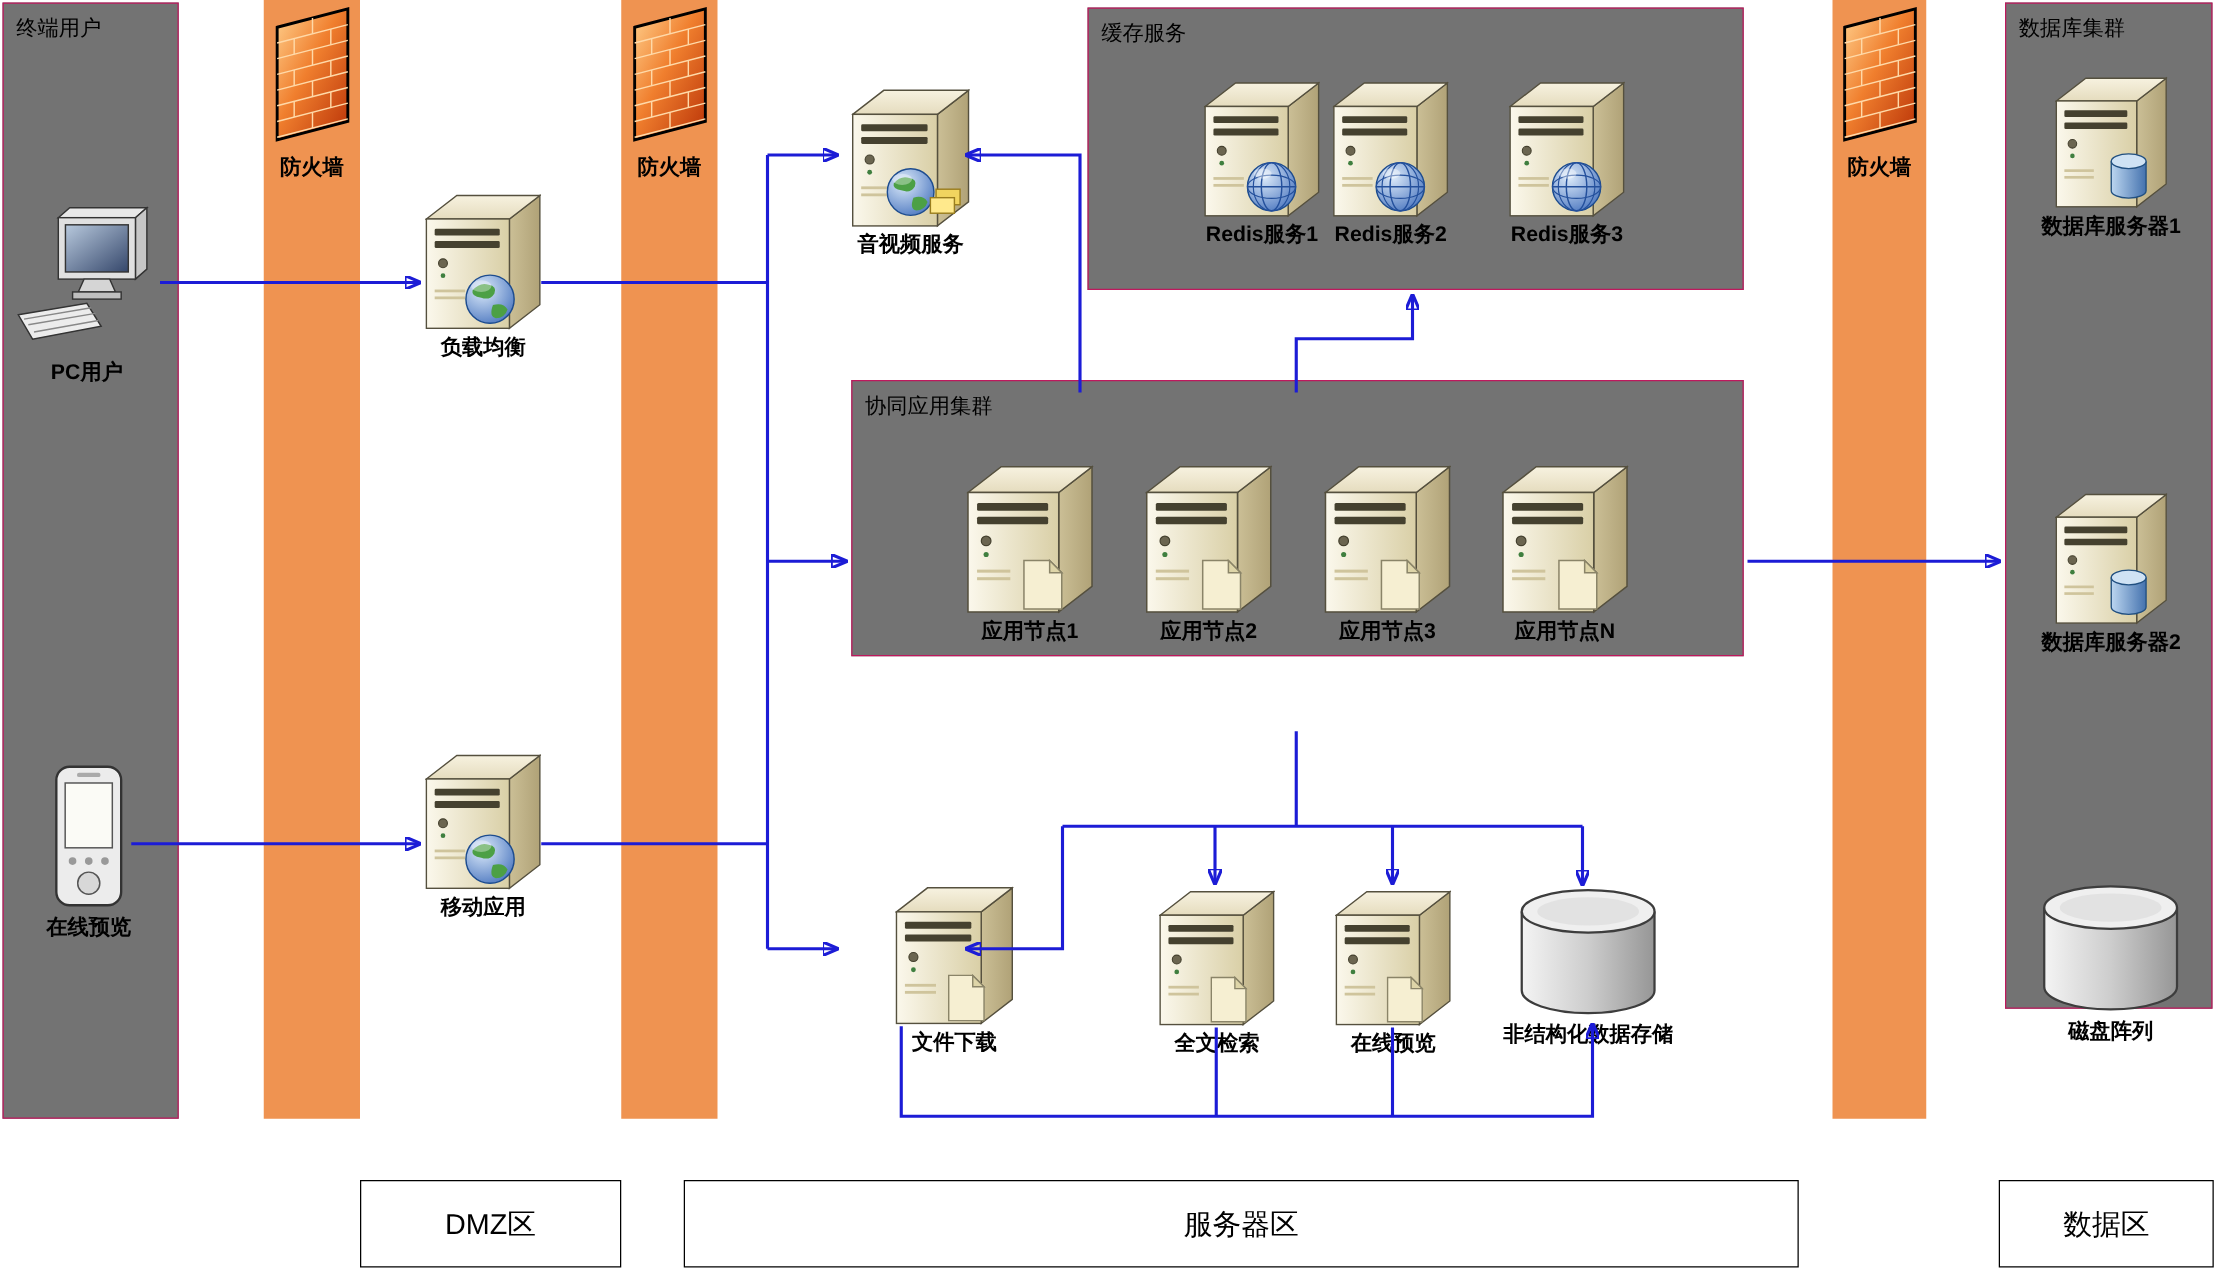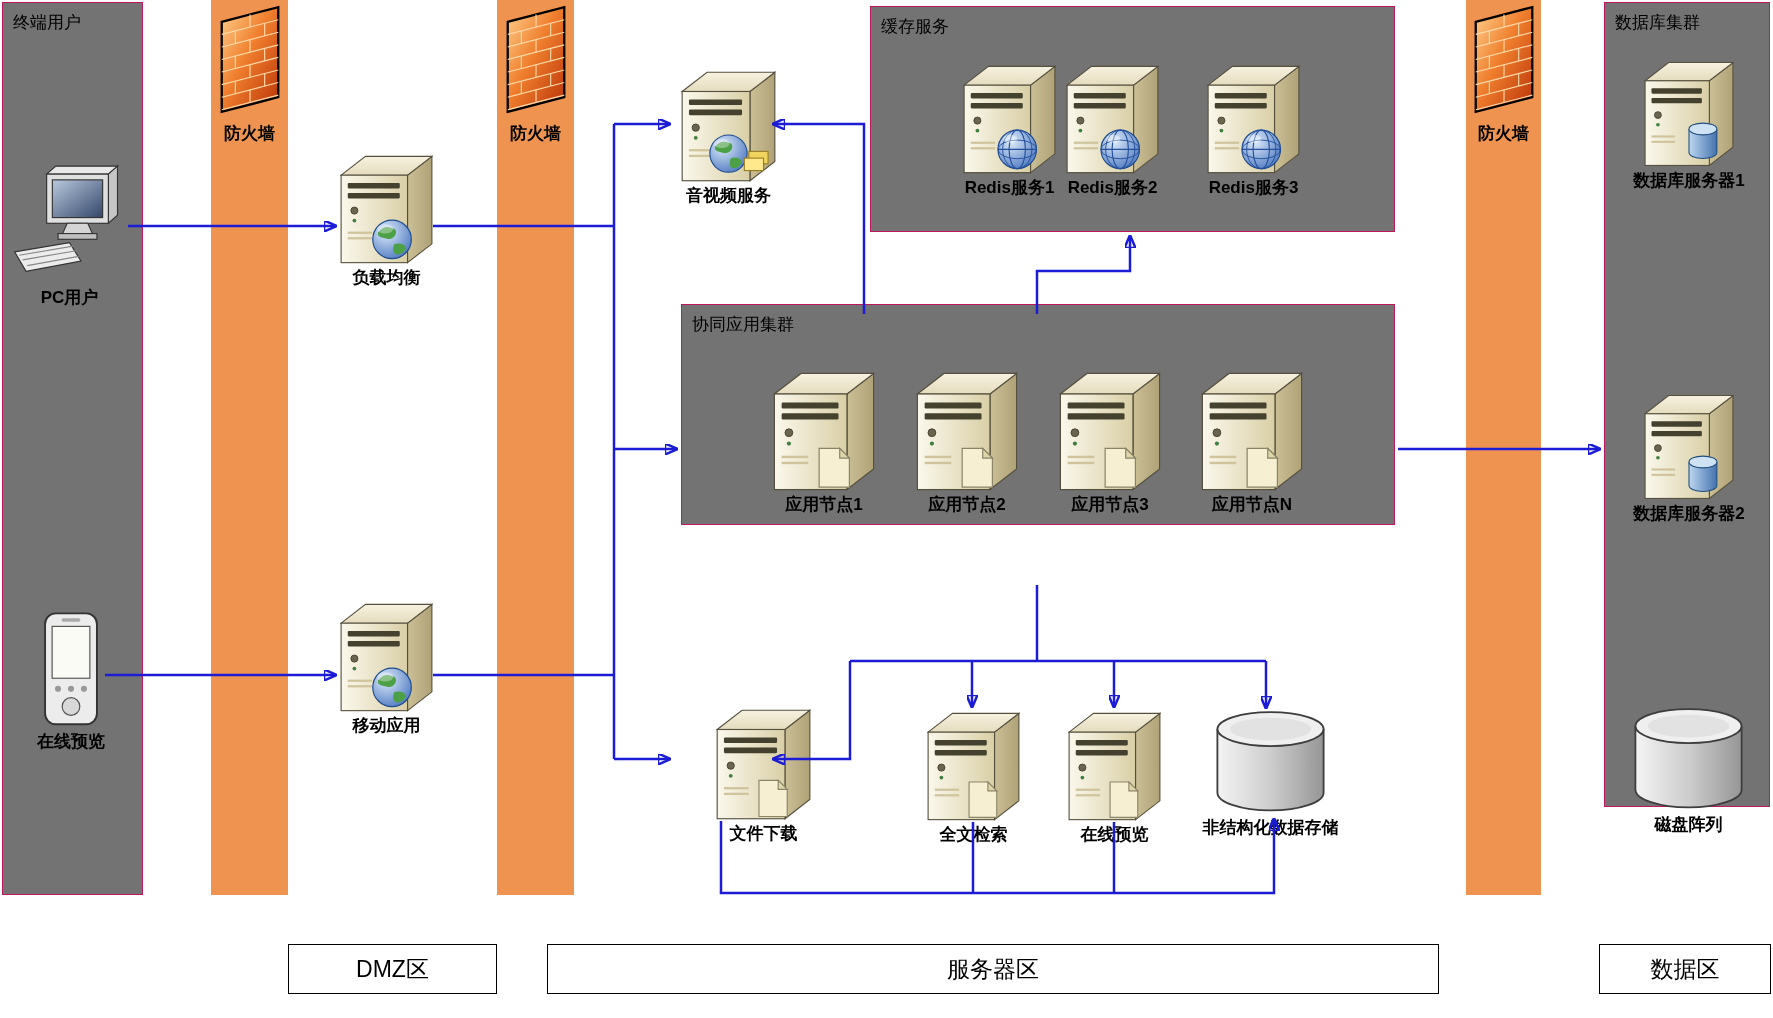--- a/index.html
+++ b/index.html
@@ -10,21 +10,21 @@
   .zone-label { position:absolute; top:8px; left:10px; font-size:17px; color:#000; white-space:nowrap; }
 
   .fw-bar { position:absolute; top:0; height:895px; background:var(--fw,#ef9351); z-index:1; }
   .fw-icon { position:absolute; left:50%; transform:translateX(-50%); top:4px; }
   .fw-label { position:absolute; top:122px; left:0; width:100%; text-align:center; font-size:17px; font-weight:bold; color:#000; }
 
   .node { position:absolute; display:flex; flex-direction:column; align-items:center; z-index:10; }
   .node svg { display:block; }
   .nlabel { margin-top:1px; font-size:17px; font-weight:bold; color:#000; white-space:nowrap; text-align:center; }
 
-  .bottom-zone { position:absolute; top:944px; height:50px; border:1px solid #000; background:#fff;
+  .bottom-zone { position:absolute; top:944px; height:70px; border:1px solid #000; background:#fff;
                  display:flex; align-items:center; justify-content:center; font-size:23px; color:#000; z-index:0; }
 
   .connectors { position:absolute; left:0; top:0; z-index:40; pointer-events:none; }
   .connectors path { stroke:var(--arrow,#1c1cd6); stroke-width:2.5; fill:none; }
   .arrowhead { fill:var(--arrow,#1c1cd6); }
   .sprite { position:absolute; width:0; height:0; overflow:hidden; }
 </style>
 </head>
 <body>
 

